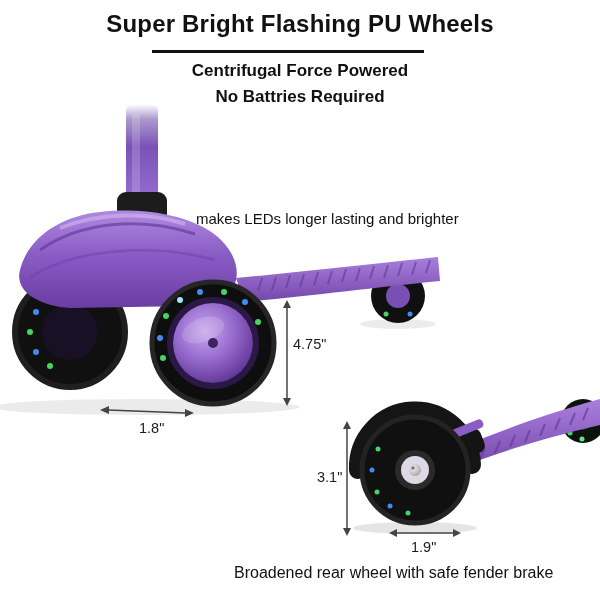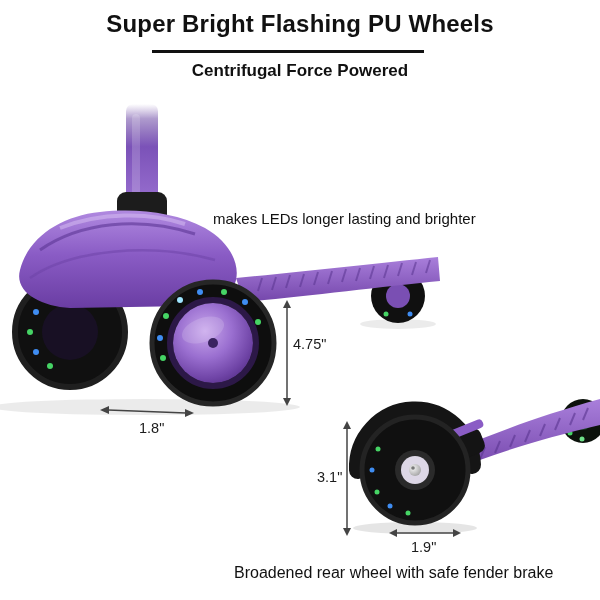--- a/index.html
+++ b/index.html
@@ -9,39 +9,40 @@
     font-family:"Liberation Sans",sans-serif;color:var(--text,#111);
   }
   .title{
     position:absolute;top:10px;left:0;right:0;margin:0;text-align:center;
     font-size:24px;font-weight:700;letter-spacing:.2px;color:var(--text,#111);
   }
   .divider{position:absolute;top:50px;left:152px;width:272px;height:3px;background:var(--text,#111);}
   .sub{position:absolute;left:0;right:0;margin:0;text-align:center;font-size:17px;font-weight:700;color:var(--text,#111);}
   .sub1{top:61px}.sub2{top:87px}
   .note{position:absolute;font-size:15px;color:var(--text,#111);white-space:nowrap;}
-  .note1{left:214px;top:184px}.note2{left:213px;top:210px}
+  .note1{left:214px;top:184px}.note2{left:196px;top:210px}
   .meas{position:absolute;font-size:14.5px;font-weight:500;color:#1c1c1c;white-space:nowrap;}
   .meas-deck{left:293px;top:336px}
   .meas-fw{left:139px;top:420px}
   .meas-rh{left:317px;top:469px}
   .meas-rw{left:411px;top:539px}
   .footer{position:absolute;left:234px;top:564px;margin:0;font-size:16px;font-weight:500;white-space:nowrap;color:var(--text,#111);text-align:center;}
   .scene{position:absolute;}
   .scene-front{left:0;top:100px;width:460px;height:330px;}
   .scene-rear{left:320px;top:375px;width:280px;height:185px;}
 </style>
 </head>
 <body>
 
 <div class="canvas">
 
   <h1 class="title">Super Bright Flashing PU Wheels</h1>
   <div class="divider"></div>
   <p class="sub sub1">Centrifugal Force Powered</p>
+  <p class="sub sub2">No Battries Required</p>
 
   <svg class="scene scene-front" viewBox="0 0 460 330">
     <defs>
       <linearGradient id="stemG" x1="0" y1="0" x2="0" y2="1">
         <stop offset="0" stop-color="#7a57ad" stop-opacity="0"></stop>
         <stop offset="0.12" stop-color="#6d49a5" stop-opacity="0.55"></stop>
         <stop offset="0.35" stop-color="#7b52b8" stop-opacity="1"></stop>
         <stop offset="1" stop-color="#a47ad9"></stop>
       </linearGradient>
       <linearGradient id="bodyG" x1="0" y1="0" x2="0" y2="1">

